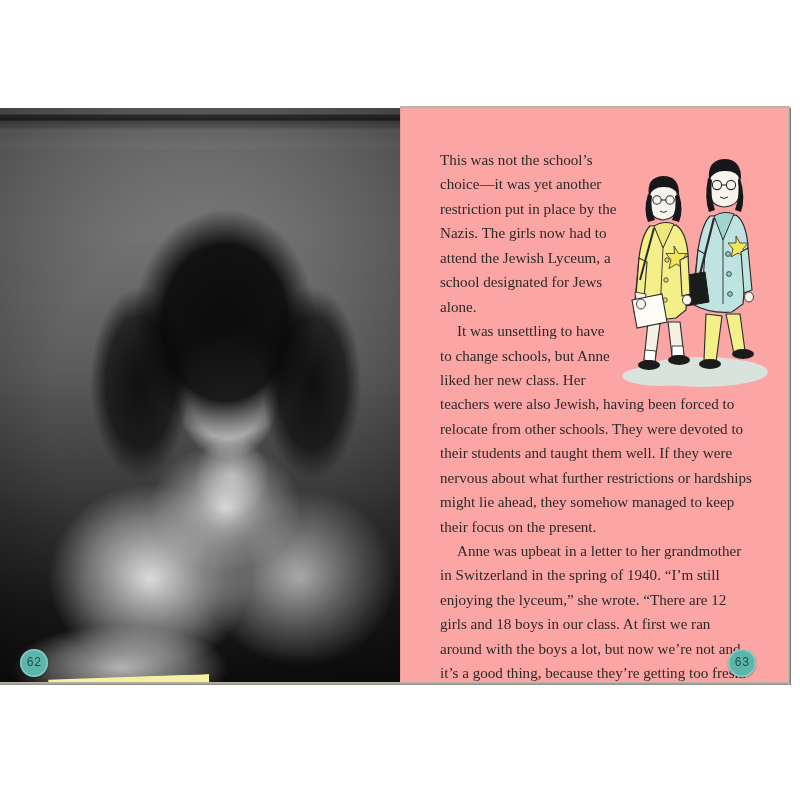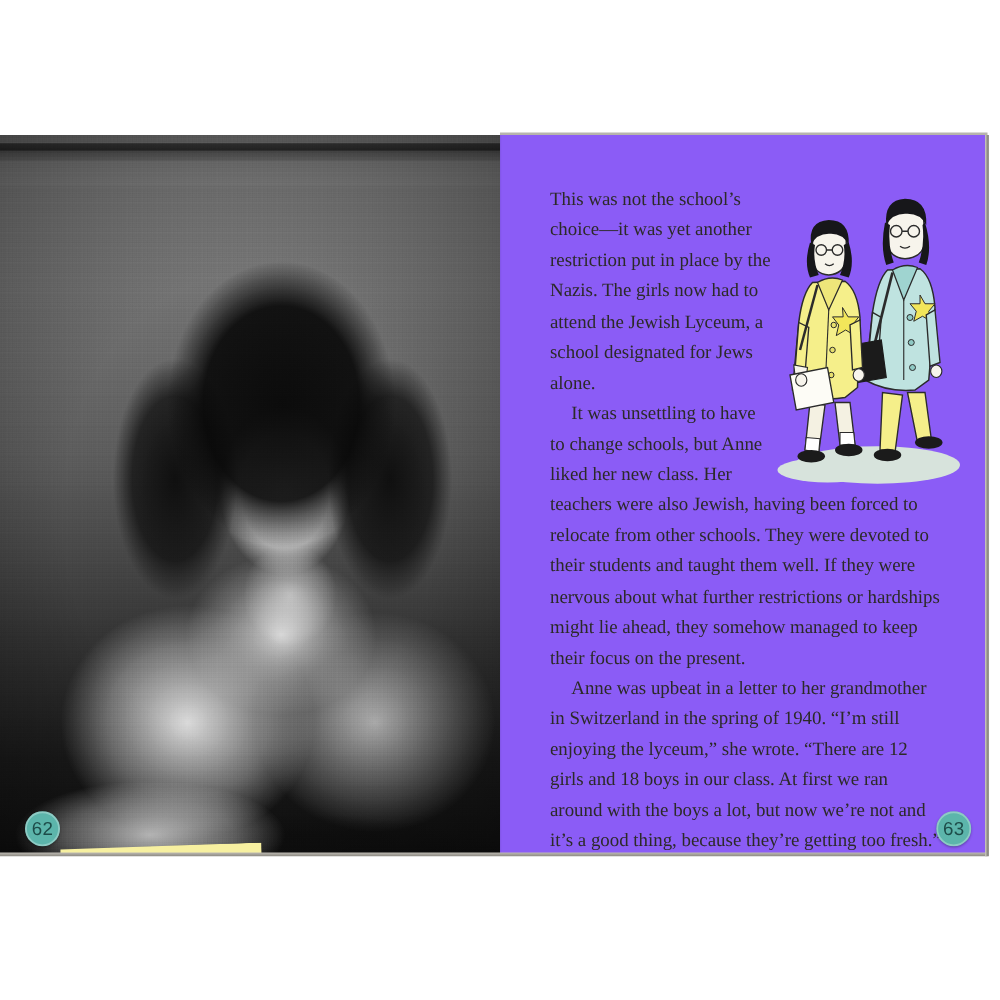--- a/index.html
+++ b/index.html
@@ -105,36 +105,36 @@
     position: absolute;
     width: 28px;
     height: 28px;
     border-radius: 50%;
     background: #5cb5ab;
     box-shadow: inset 0 0 0 1.5px rgba(255,255,255,0.30),
                 0 1px 2px rgba(0,0,0,0.3);
     display: flex;
     align-items: center;
     justify-content: center;
-    font-family: Liberation Sans, sans-serif;
-    font-size: 15px;
+    font-family: Liberation Mono, monospace;
+    font-size: 12px;
     color: #1d4c49;
     letter-spacing: 0.2px;
   }
   #page-badge-left  { left: 20px;  top: 541px; }
-  #page-badge-right { left: 349px; top: 541px; }
+  #page-badge-right { left: 328px; top: 541px; }
 
   
   #right-page {
     position: absolute;
     left: 400px;
     top: 0;
     width: 390px;
     height: 576px;
-    background: #8b5cf6;
+    background: #fca5a5;
     overflow: hidden;
     box-shadow: inset 1px 0 0 rgba(0,0,0,0.05);
   }
   #text-column {
     position: absolute;
     left: 40px;
     top: 40px;
     width: 316px;
   }
   #text-column p {

